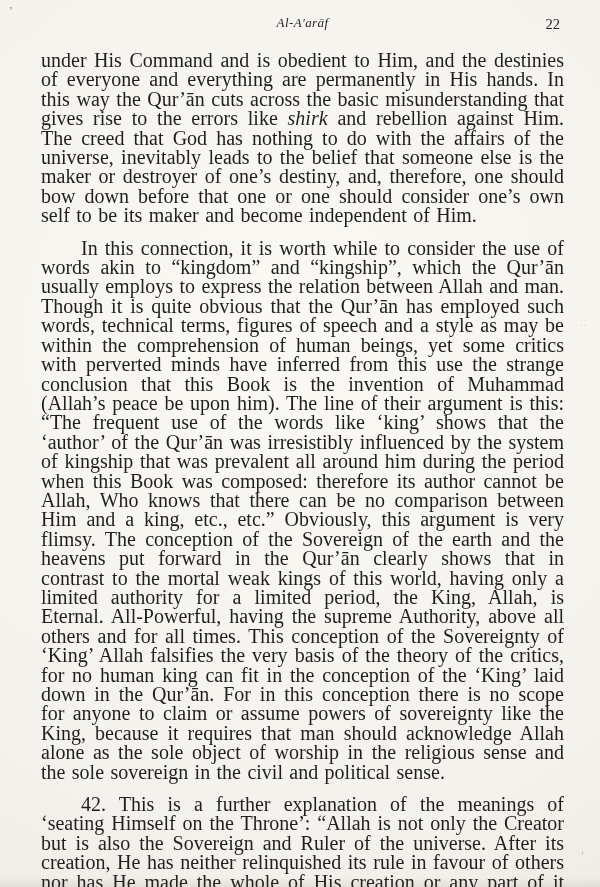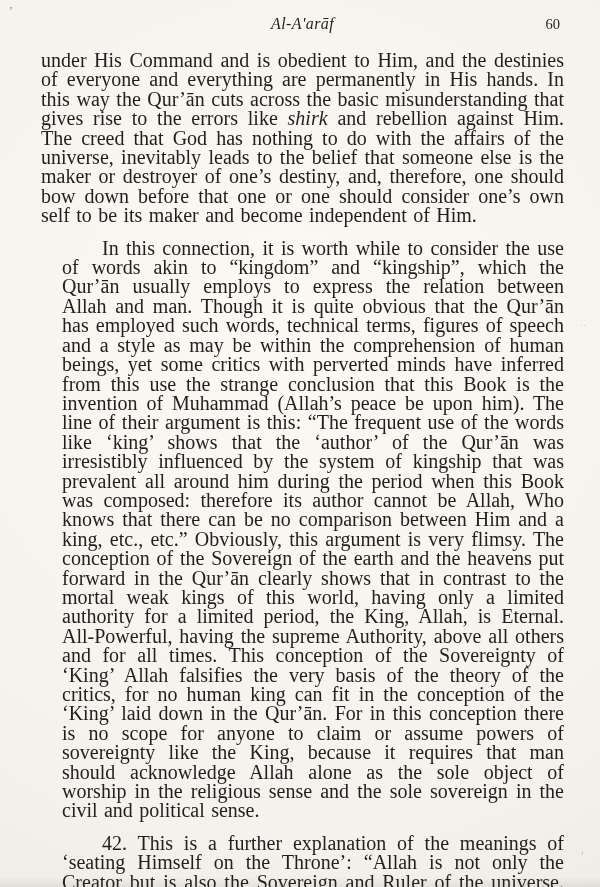--- a/index.html
+++ b/index.html
@@ -28,40 +28,40 @@
     position: relative;
     height: 26px;
     margin-bottom: 12px;
   }
   .running-title {
     position: absolute;
     left: 0; right: 0;
     top: 2px;
     text-align: center;
     font-style: italic;
-    font-size: 16px;
+    font-size: 13px;
     letter-spacing: 0.4px;
   }
   .page-number {
     position: absolute;
     right: 4px;
     top: 3px;
     font-size: 14.5px;
   }
 
   
   .page-body {
     font-size: 20px;
     line-height: 19.4px;
     text-align: justify;
     text-justify: inter-word;
     word-spacing: 1.4px;
   }
   .para { margin: 0; }
-  .para + .para { margin-top: 13px; margin-left: 21px; }
+  .para + .para { margin-top: 13px; }
   .para.indented { text-indent: 40px; }
   .italic { font-style: italic; }
 
   
   .artifact {
     position: absolute;
     color: #4a4742;
     font-size: 11px;
     pointer-events: none;
   }
@@ -84,21 +84,21 @@
 
 <div class="page">
 
   <span class="artifact a1">’</span>
   <span class="artifact a2">··</span>
   <span class="artifact a3">’</span>
   <span class="artifact a4">·</span>
 
   <header class="page-header">
     <span class="running-title">Al-A'arāf</span>
-    <span class="page-number">60</span>
+    <span class="page-number">22</span>
   </header>
 
   <main class="page-body">
 
     <p class="para"><span>under His Command and is obedient to Him, and the destinies of everyone and everything are permanently in His hands. In this way the Qur’ān cuts across the basic misunderstanding that gives rise to the errors like </span><span class="italic">shirk</span><span> and rebellion against Him. The creed that God has nothing to do with the affairs of the universe, inevitably leads to the belief that someone else is the maker or destroyer of one’s destiny, and, therefore, one should bow down before that one or one should consider one’s own self to be its maker and become independent of Him.</span></p>
 
     <p class="para indented">In this connection, it is worth while to consider the use of words akin to “kingdom” and “kingship”, which the Qur’ān usually employs to express the relation between Allah and man. Though it is quite obvious that the Qur’ān has employed such words, technical terms, figures of speech and a style as may be within the comprehension of human beings, yet some critics with perverted minds have inferred from this use the strange conclusion that this Book is the invention of Muhammad (Allah’s peace be upon him). The line of their argument is this: “The frequent use of the words like ‘king’ shows that the ‘author’ of the Qur’ān was irresistibly influenced by the system of kingship that was prevalent all around him during the period when this Book was composed: therefore its author cannot be Allah, Who knows that there can be no comparison between Him and a king, etc., etc.” Obviously, this argument is very flimsy. The conception of the Sovereign of the earth and the heavens put forward in the Qur’ān clearly shows that in contrast to the mortal weak kings of this world, having only a limited authority for a limited period, the King, Allah, is Eternal. All-Powerful, having the supreme Authority, above all others and for all times. This conception of the Sovereignty of ‘King’ Allah falsifies the very basis of the theory of the critics, for no human king can fit in the conception of the ‘King’ laid down in the Qur’ān. For in this conception there is no scope for anyone to claim or assume powers of sovereignty like the King, because it requires that man should acknowledge Allah alone as the sole object of worship in the religious sense and the sole sovereign in the civil and political sense.</p>
 
     <p class="para indented">42. This is a further explanation of the meanings of ‘seating Himself on the Throne’: “Allah is not only the Creator but is also the Sovereign and Ruler of the universe. After its creation, He has neither relinquished its rule in favour of others nor has He made the whole of His creation or any part of it independent, but He has kept in His own hands the functioning of the whole universe. Day and night are not following each other by themselves but by the Command of Allah, Who has the power to stop or change the present system totally. Likewise, the sun, the moon and the stars possess no inherent power of their own but are entirely under His Command, and are functioning perforce like slaves under His orders.”</p>
 

